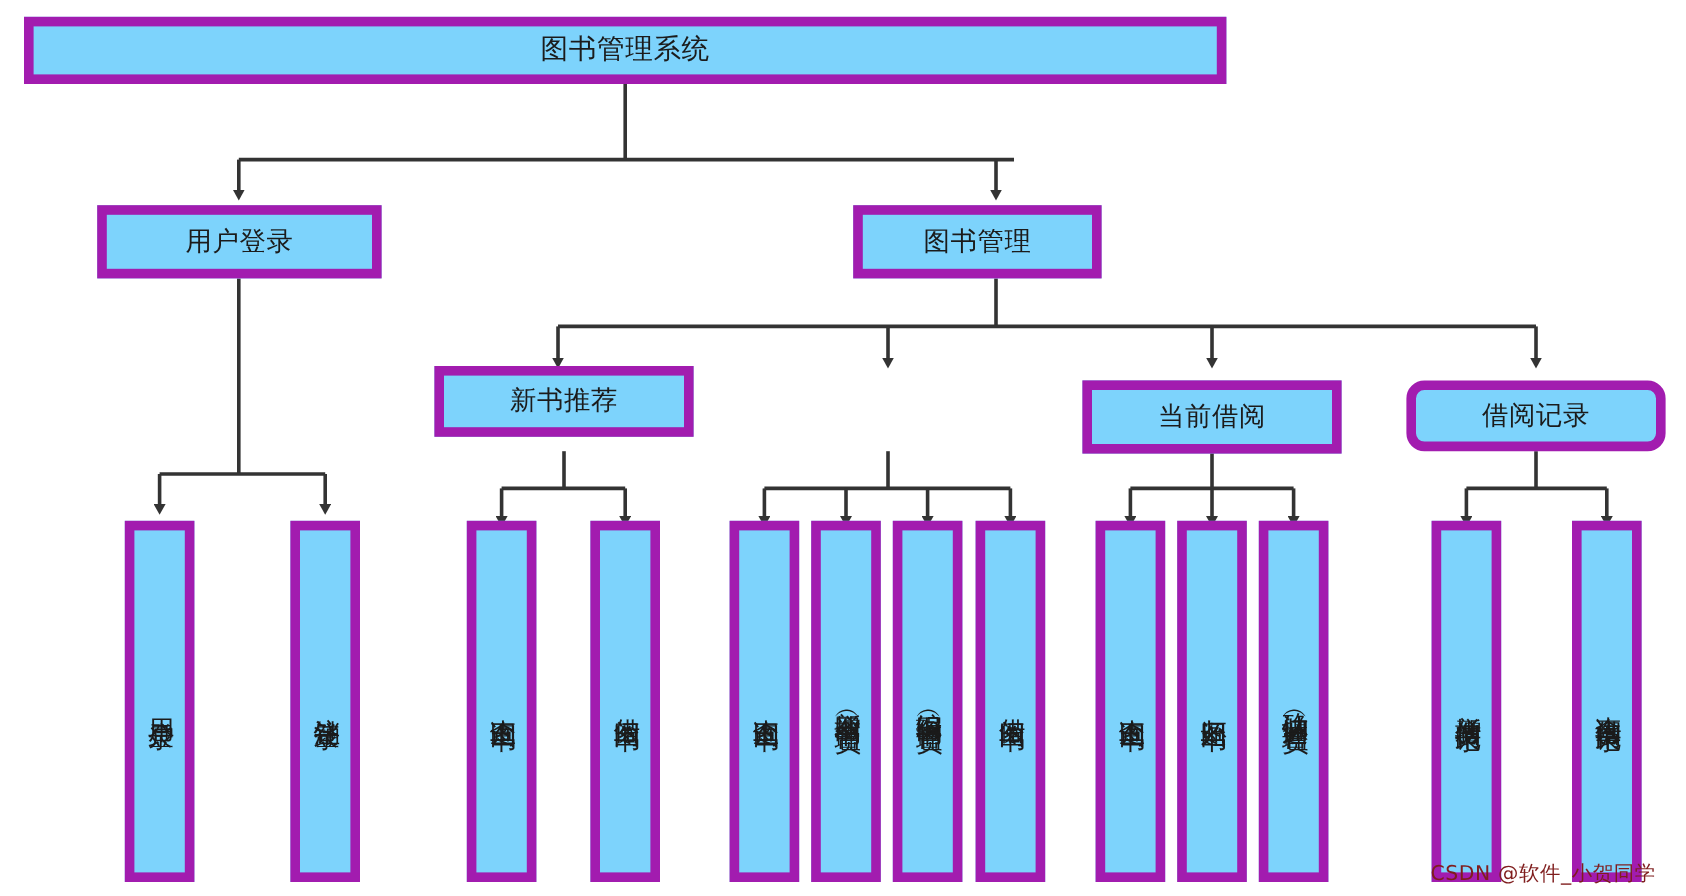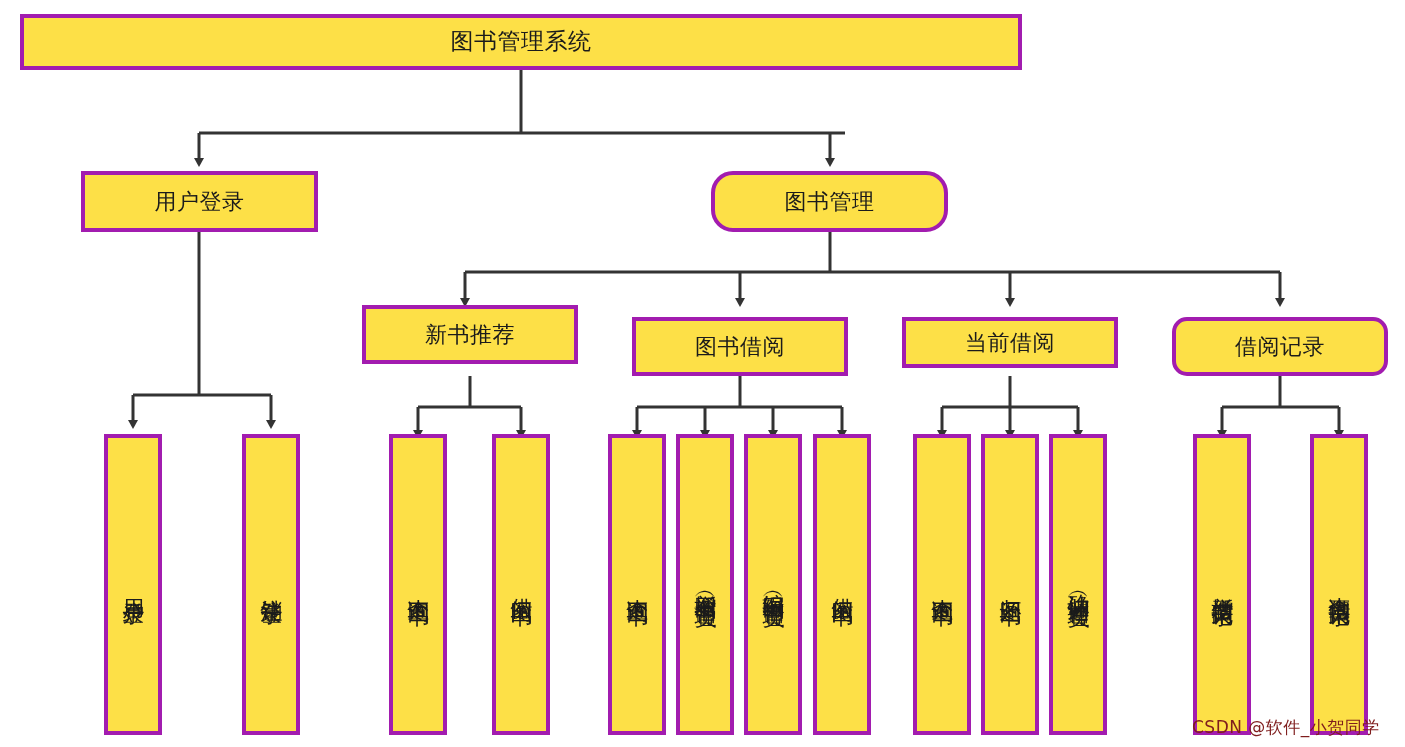--- a/index.html
+++ b/index.html
@@ -21,22 +21,22 @@
     position: absolute;
     left: 0;
     top: 0;
     width: 1405px;
     height: 747px;
     pointer-events: none;
   }
   .node {
     position: absolute;
     box-sizing: border-box;
-    background: #fde047;
-    border: 4px solid #a21caf;
+    background: #7dd3fc;
+    border: 8px solid #a21caf;
     display: flex;
     align-items: center;
     justify-content: center;
     color: #1b1b1b;
     z-index: 2;
   }
   .node .label {
     display: block;
     text-align: center;
     line-height: 1.18;
@@ -121,31 +121,28 @@
     </g>
   </svg>
 
   <div class="node root" style="left:20px; top:14px; width:1002px; height:56px;">
     <span class="label">图书管理系统</span>
   </div>
 
   <div class="node l2" style="left:81px; top:171px; width:237px; height:61px;">
     <span class="label">用户登录</span>
   </div>
-  <div class="node l2" style="left:711px; top:171px; width:237px; height:61px;border-radius:22px;">
+  <div class="node l2" style="left:711px; top:171px; width:207px; height:61px;">
     <span class="label">图书管理</span>
   </div>
 
   <div class="node l3" style="left:362px; top:305px; width:216px; height:59px;">
     <span class="label">新书推荐</span>
   </div>
-  <div class="node l3" style="left:632px; top:317px; width:216px; height:59px;">
-    <span class="label">图书借阅</span>
-  </div>
-  <div class="node l3" style="left:902px; top:317px; width:216px; height:51px;">
+  <div class="node l3" style="left:902px; top:317px; width:216px; height:61px;">
     <span class="label">当前借阅</span>
   </div>
   <div class="node l3" style="left:1172px; top:317px; width:216px; height:59px;border-radius:15px;">
     <span class="label">借阅记录</span>
   </div>
 
   <div class="node leaf" style="left:104px; top:434px; width:58px; height:301px;">
     <span class="label">用户登录</span>
   </div>
   <div class="node leaf" style="left:242px; top:434px; width:58px; height:301px;">

